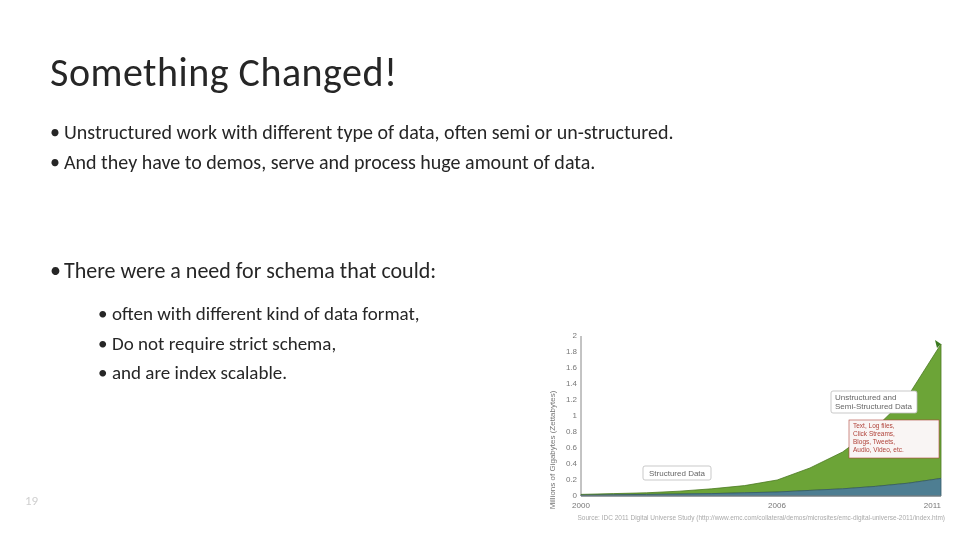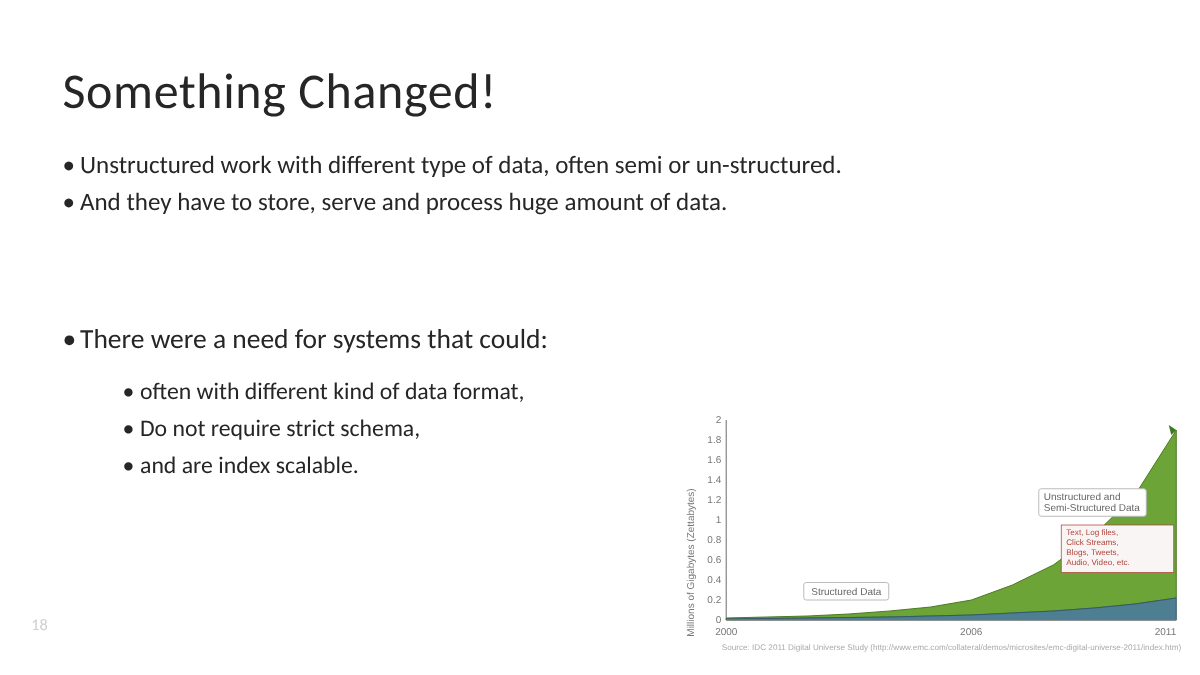--- a/index.html
+++ b/index.html
@@ -103,47 +103,47 @@
 
   <div class="title">Something Changed!</div>
 
   <div class="bullets-top">
     <div class="row">
       <span class="bullet-dot">•</span>
       <span class="text">Unstructured work with different type of data, often semi or un-structured.</span>
     </div>
     <div class="row">
       <span class="bullet-dot">•</span>
-      <span class="text">And they have to store, serve and process huge amount of data.</span>
+      <span class="text">And they have to demos, serve and process huge amount of data.</span>
     </div>
   </div>
 
   <div class="bullets-mid">
     <div class="row">
       <span class="bullet-dot">•</span>
-      <span class="text">There were a need for systems that could:</span>
+      <span class="text">There were a need for schema that could:</span>
     </div>
   </div>
 
   <div class="bullets-sub">
     <div class="row">
       <span class="bullet-dot">•</span>
       <span class="text">often with different kind of data format,</span>
     </div>
     <div class="row">
       <span class="bullet-dot">•</span>
       <span class="text">Do not require strict schema,</span>
     </div>
     <div class="row">
       <span class="bullet-dot">•</span>
       <span class="text">and are index scalable.</span>
     </div>
   </div>
 
-  <div class="page-num">18</div>
+  <div class="page-num">19</div>
 
   <div class="chart-box">
     <svg viewBox="0 0 405 195">
 
       <g transform="translate(36,6)">
 
         <g>
           <line class="axis-line" x1="0" y1="0" x2="0" y2="160"></line>
 
           <g class="ytick">

